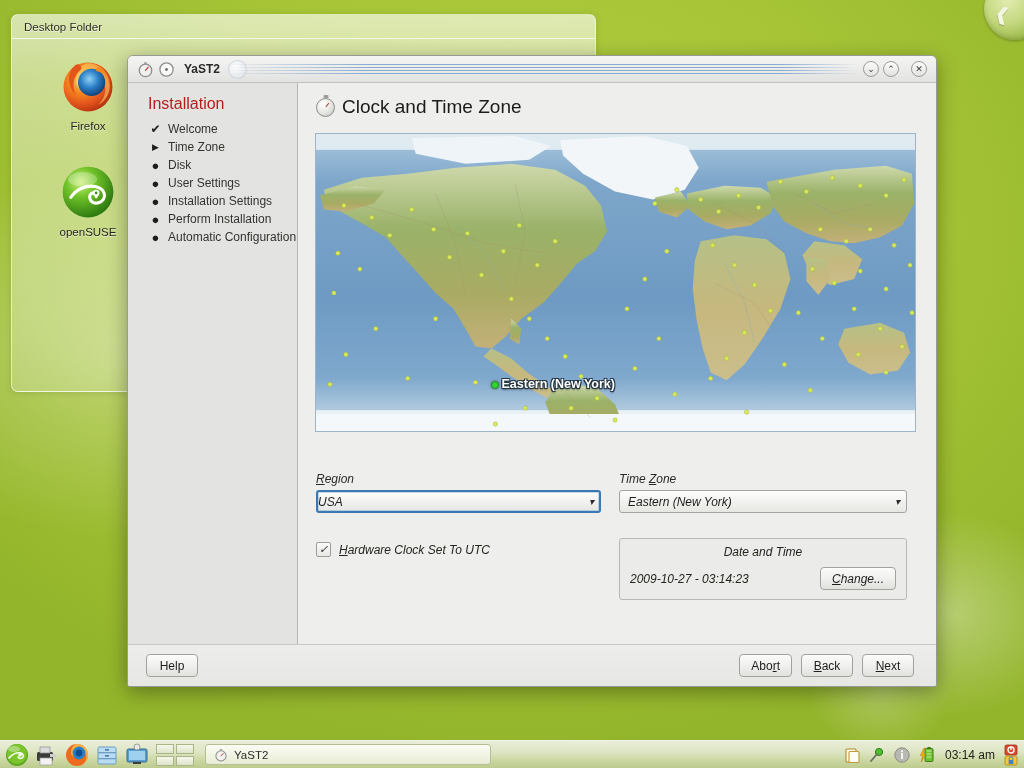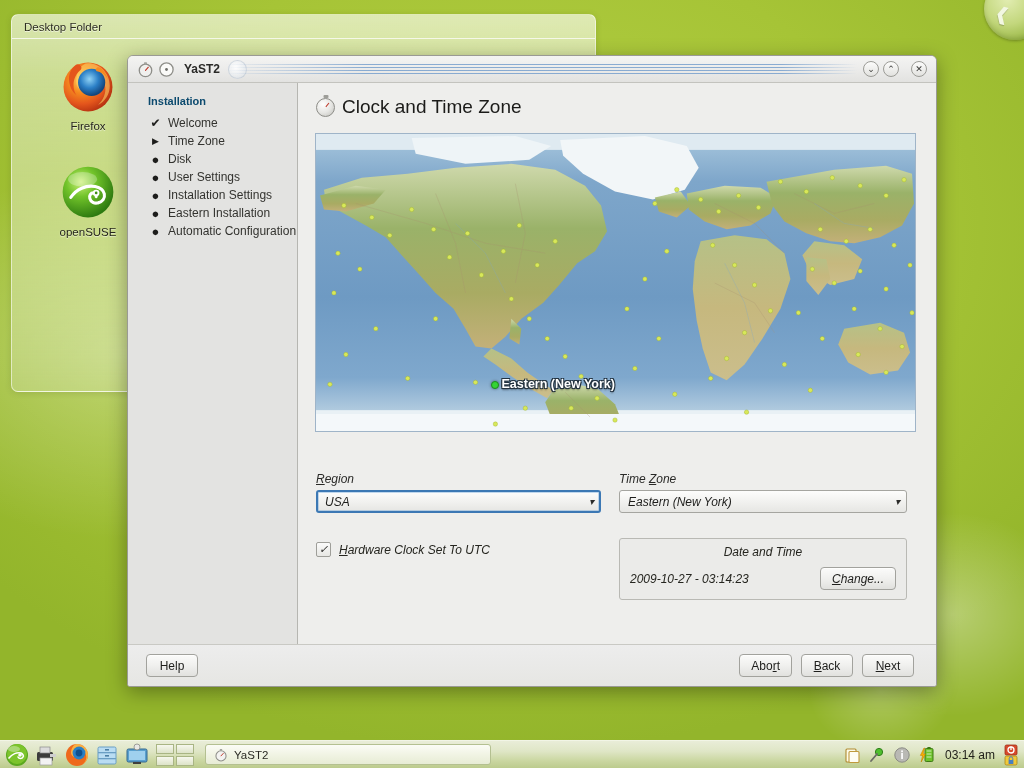--- a/index.html
+++ b/index.html
@@ -116,21 +116,21 @@
   #win-body { flex: 1; display: flex; min-height: 0; background: #eeeeec; }
 
   
   #sidebar {
     width: 170px; flex: none;
     background: #e3e3e1;
     border-right: 1px solid #b6b6b1;
     padding: 12px 0 0 0;
   }
   #sidebar .sb-head {
-    font-size: 11px; font-weight: bold; color: #0c4a6e;
+    font-size: 16px; font-weight: normal; color: #b91c1c;
     padding: 0 0 7px 20px;
   }
   #sidebar .sb-head.second { padding-top: 9px; }
   .sb-item {
     display: flex; align-items: center; gap: 7px;
     padding: 1px 0 1px 22px; font-size: 12px; color: #33332f;
     height: 18px; cursor: pointer;
   }
   .sb-mark { width: 11px; text-align: center; font-size: 10px; color: #1d1d1b; line-height: 1; }
   .sb-mark.check { font-size: 12px; }
@@ -193,21 +193,21 @@
 
   .combo {
     height: 23px; border-radius: 3px;
     background: linear-gradient(to bottom, #fdfdfc 0%, #f2f2f0 48%, #e6e6e3 100%);
     border: 1px solid #a5a5a0;
     display: flex; align-items: center;
     padding: 0 6px 0 8px; font-size: 12px; color: #1e1e1c;
     cursor: pointer; position: relative;
   }
   .combo.focused {
-    border: 2px solid #3c78b4; padding: 0 5px 0 7px;
+    border: 2px solid #3c78b4; padding: 0 5px 0 0;
     box-shadow: 0 0 0 1px rgba(120,170,220,0.45) inset;
   }
   .combo .cv { flex: 1; white-space: nowrap; overflow: hidden; }
   .combo .carat { font-size: 10px; color: #2c2c2a; }
 
   .check-row { display: flex; align-items: center; gap: 8px; margin-top: 29px; cursor: pointer; }
   .chk {
     width: 15px; height: 15px; border-radius: 2px; flex: none;
     background: linear-gradient(to bottom, #fbfbfa, #e7e7e4);
     border: 1px solid #9e9e99;
@@ -381,21 +381,21 @@
         <div class="sb-item">
           <span class="sb-mark dot">●</span>
           <span>User Settings</span>
         </div>
         <div class="sb-item">
           <span class="sb-mark dot">●</span>
           <span>Installation Settings</span>
         </div>
         <div class="sb-item">
           <span class="sb-mark dot">●</span>
-          <span>Eastern Installation</span>
+          <span>Perform Installation</span>
         </div>
 
 
         <div class="sb-item">
           <span class="sb-mark dot">●</span>
           <span>Automatic Configuration</span>
         </div>
       </div>
 
       <div id="content">

